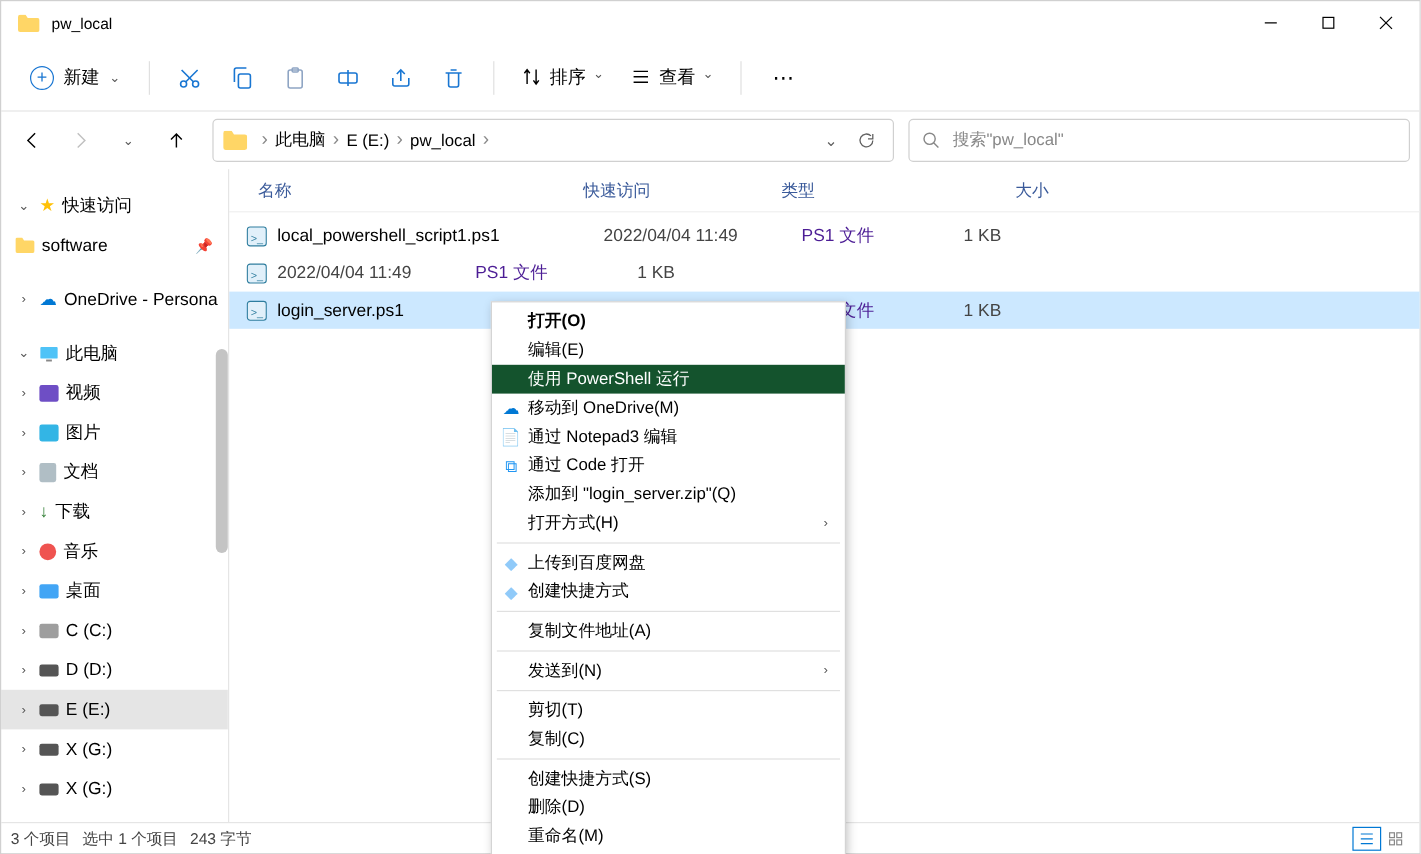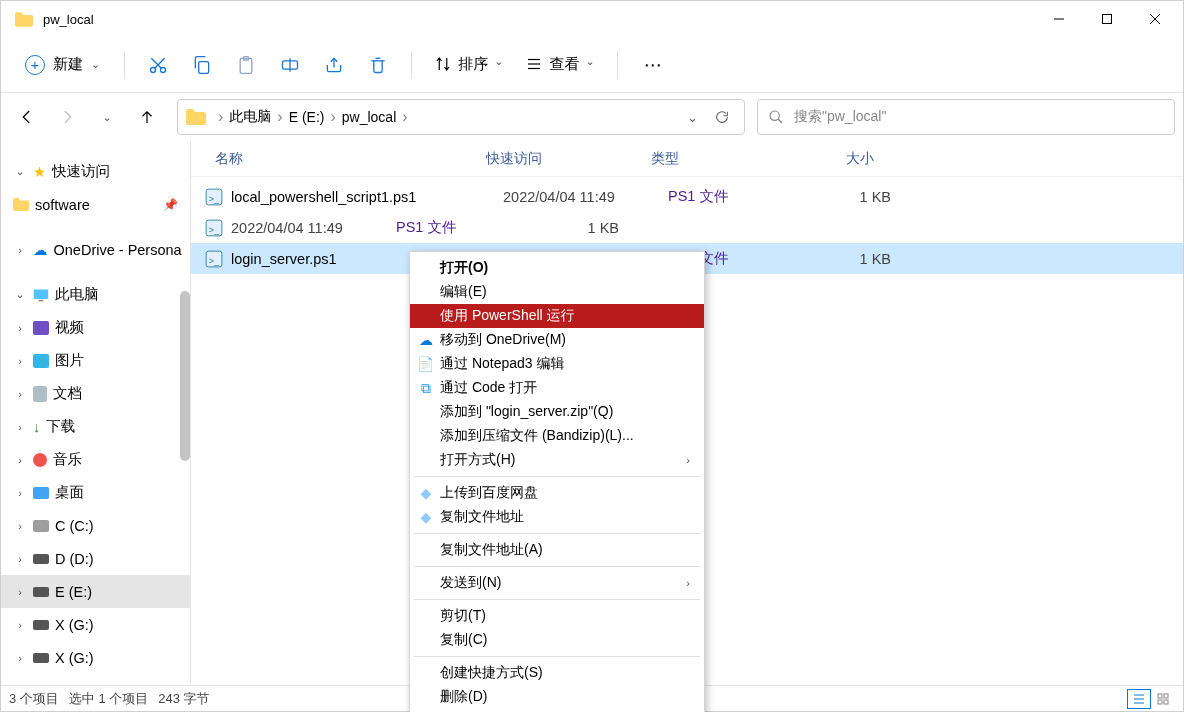--- a/index.html
+++ b/index.html
@@ -43,25 +43,25 @@
 .col-date { width: 165px; }
 .col-type { width: 135px; }
 .col-size { width: 100px; text-align: right; padding-right: 12px; }
 .filelist { flex: 1; display: flex; flex-direction: column; }
 .frow { height: 31px; display: flex; align-items: center; font-size: 14.5px; color: #000; padding-left: 14px; cursor: pointer; }
 .frow.selected { background: #cce8ff; }
 .frow .file-icon { width: 18px; height: 18px; margin-right: 8px; }
 .frow .c-name { width: 272px; }
 .frow .c-date { width: 165px; color: #444; }
 .frow .c-type { width: 135px; color: #4c1d95; }
-.frow .c-size { width: 100px; text-align: right; padding-right: 12px; color: #444; }
+.frow .c-size { width: 100px; text-align: left; padding-right: 12px; color: #444; }
 .context-menu { position: absolute; left: 409px; top: 251px; width: 296px; background: #fff; border: 1px solid #d4d4d4; box-shadow: 2px 2px 8px rgba(0,0,0,0.25); padding: 4px 0; }
 .cm-item { height: 24px; display: flex; align-items: center; padding: 0 14px 0 30px; font-size: 14px; cursor: pointer; position: relative; color: #000; }
 .cm-item.bold { font-weight: 600; }
-.cm-item.highlighted { background: #b91c1c; color: #fff; }
+.cm-item.highlighted { background: #14532d; color: #fff; }
 .cm-item .cm-icon { position: absolute; left: 8px; width: 16px; height: 16px; display: flex; align-items: center; justify-content: center; }
 .cm-item .cm-arrow { margin-left: auto; color: #555; font-size: 11px; }
 .cm-sep { height: 1px; background: #e0e0e0; margin: 4px 4px; }
 .statusbar { height: 26px; border-top: 1px solid #e5e5e5; display: flex; align-items: center; padding: 0 8px; font-size: 13px; color: #444; gap: 10px; }
 .status-spacer { flex: 1; }
 .view-btns { display: flex; gap: 0; }
 .view-btn { width: 24px; height: 20px; display: flex; align-items: center; justify-content: center; border: 1px solid transparent; }
 .view-btn.active { border-color: #0078d4; }
 svg { display: block; }
 </style>
@@ -374,33 +374,32 @@
     </div>
   <div class="cm-item">
       <span class="cm-icon" style="color:#4caf50;">📄</span>
       <span>通过 Notepad3 编辑</span>
     </div>
   <div class="cm-item">
       <span class="cm-icon" style="color:#2196f3;">⧉</span>
       <span>通过 Code 打开</span>
     </div>
   <div class="cm-item">添加到 "login_server.zip"(Q)</div>
-  <div class="cm-item">添加到压缩文件 (Bandizip)(L)...</div>
   <div class="cm-item">
       <span>打开方式(H)</span>
       <span class="cm-arrow">›</span>
     </div>
   <div class="cm-sep"></div>
   <div class="cm-item">
       <span class="cm-icon" style="color:#90caf9;">◆</span>
       <span>上传到百度网盘</span>
     </div>
   <div class="cm-item">
       <span class="cm-icon" style="color:#90caf9;">◆</span>
-      <span>复制文件地址</span>
+      <span>创建快捷方式</span>
     </div>
   <div class="cm-sep"></div>
   <div class="cm-item">复制文件地址(A)</div>
   <div class="cm-sep"></div>
   <div class="cm-item">
       <span>发送到(N)</span>
       <span class="cm-arrow">›</span>
     </div>
   <div class="cm-sep"></div>
   <div class="cm-item">剪切(T)</div>

